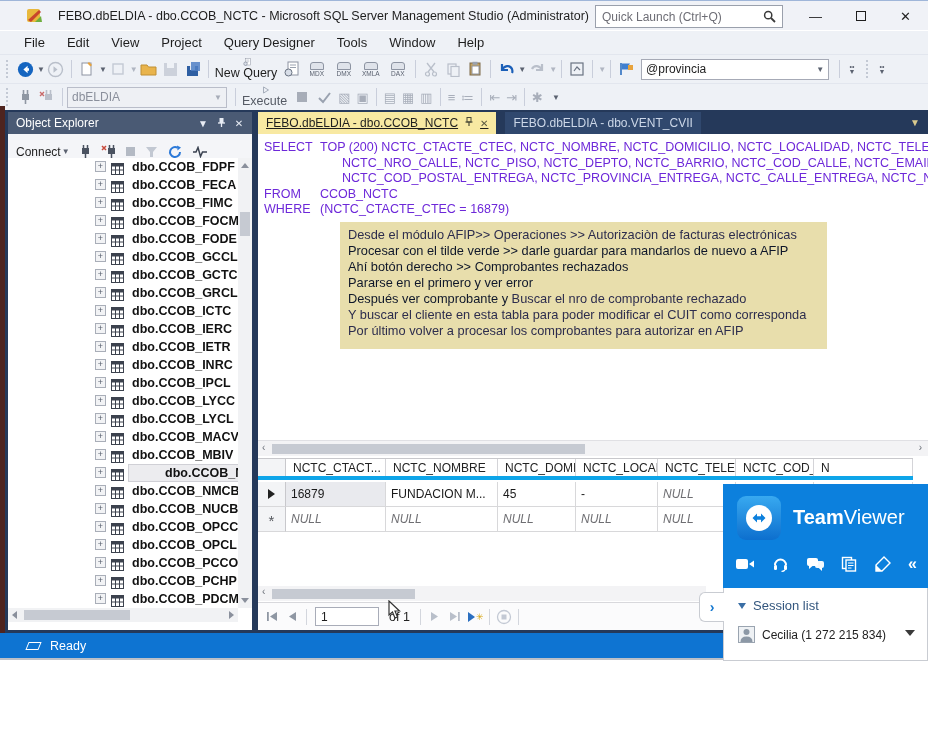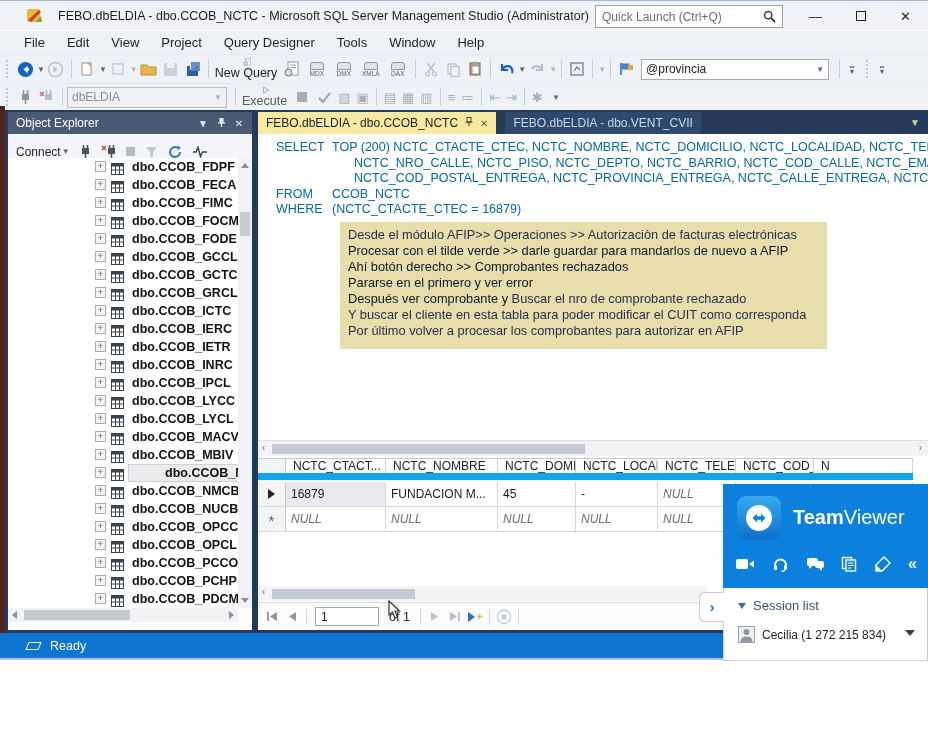--- a/index.html
+++ b/index.html
@@ -63,42 +63,42 @@
   .tree-row.sel .tree-label{background:#ececef;outline:1px solid #d0d0d6;padding-left:36px;}
   .vscroll{position:absolute;left:230px;top:46px;width:14px;height:450px;background:#f1f2f4;}
   .vthumb{position:absolute;left:2px;width:10px;background:#c6cad2;}
   .hscroll{position:absolute;left:0;top:496px;width:230px;height:14px;background:#f1f2f4;}
   .hthumb{position:absolute;top:2px;height:10px;background:#c6cad2;}
   .sarr{position:absolute;width:0;height:0;}
 
   
   .tabstrip{left:258px;top:112px;width:670px;height:22px;display:flex;}
   .tab{height:22px;display:flex;align-items:center;padding:0 8px;font-size:12px;white-space:nowrap;}
-  .tab.active{background:#f8e9a2;color:#1e1e1e;}
+  .tab.active{background:#f8e9a2;color:#1e1e1e;text-decoration:underline;}
   .tab.inactive{background:#30486e;color:#ccd7e8;margin-left:9px;}
   .tab .ticon{margin-left:7px;font-size:10px;color:#5a5a42;}
   .tablist-caret{position:absolute;right:8px;top:5px;color:#d8c98e;font-size:10px;}
   .doccontent{left:258px;top:134px;width:670px;height:496px;background:#fff;}
 
   .sqlpane{position:absolute;left:0;top:0;width:670px;height:306px;overflow:hidden;}
-  .sql-line{display:flex;font-size:12.5px;line-height:15.5px;color:#0369a1;white-space:pre;padding-left:12px;}
+  .sql-line{display:flex;font-size:12.5px;line-height:15.5px;color:#6d28d9;white-space:pre;}
   .sql-kw{width:62px;padding-left:6px;flex:none;}
   .sql-txt{white-space:pre;}
   .sql-line.ind .sql-txt{padding-left:22px;}
 
   .note{position:absolute;left:82px;top:88px;width:487px;height:127px;background:#e8deac;padding:5px 8px;}
   .note-line{font-size:12.8px;line-height:16px;white-space:nowrap;overflow:hidden;}
   .note-line .dark{color:#2d2d4d;}
   .note-line .muted{color:#0f172a;}
 
   .sql-hscroll{position:absolute;left:0;top:306px;width:670px;height:16px;background:#f3f3f5;border-top:1px solid #e0e0e4;}
   .arrchar{position:absolute;font-size:10px;color:#6a6f78;top:1px;}
 
   .grid{position:absolute;left:0;top:322px;width:670px;height:146px;}
-  .ghead{position:absolute;top:2px;height:22px;display:flex;border-top:1px solid #c8c8cc;border-bottom:7px solid #0ea5e9;background:#fff;width:655px;}
+  .ghead{position:absolute;top:2px;height:22px;display:flex;border-top:1px solid #c8c8cc;border-bottom:4px solid #0ea5e9;background:#fff;width:655px;}
   .gcol{border-right:1px solid #d4d4d8;font-size:12px;display:flex;align-items:center;justify-content:flex-start;padding-left:7px;color:#222;white-space:nowrap;overflow:hidden;}
   .grow{position:absolute;display:flex;height:25px;background:#fff;width:655px;}
   .gcell{border-right:1px solid #d8d8da;border-bottom:1px solid #d8d8da;font-size:12px;display:flex;align-items:center;padding-left:5px;white-space:nowrap;overflow:hidden;color:#1a1a1a;}
   .gcell.nullv{font-style:italic;color:#6e6e72;}
   .rowhdr{background:#f3f4f6;border-right:1px solid #c8c8cc;border-bottom:1px solid #d8d8da;display:flex;align-items:center;justify-content:center;}
   .curmark{width:0;height:0;border-left:7px solid #222;border-top:5px solid transparent;border-bottom:5px solid transparent;}
   .newmark{font-size:15px;color:#55585e;line-height:10px;margin-top:4px;}
 
   .grid-hscroll{position:absolute;left:0;top:452px;width:448px;height:15px;background:#f3f3f5;}
   .navigator{position:absolute;left:0;top:468px;width:670px;height:28px;background:#fbfbfc;border-top:1px solid #d8d8dc;display:flex;align-items:center;}

